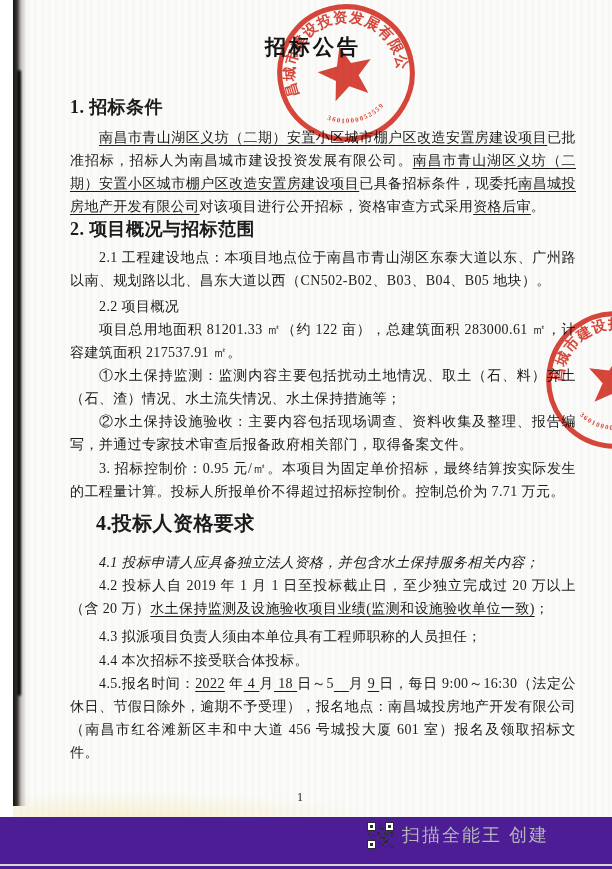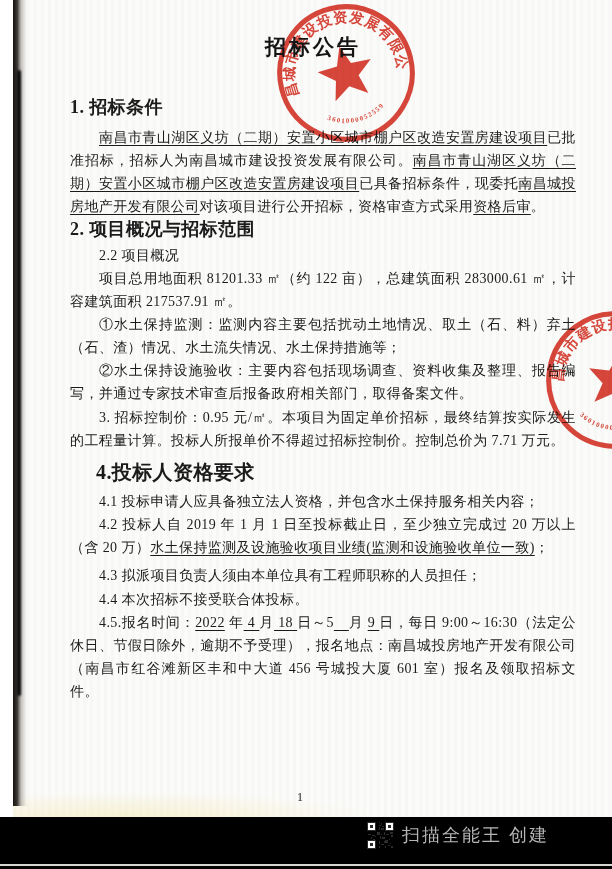--- a/index.html
+++ b/index.html
@@ -46,28 +46,28 @@
     font-size:14px;line-height:23px;letter-spacing:.4px;text-align:justify;
   }
   .content p{margin:0;text-indent:29px;}
   .content .hd{font-weight:700;font-size:18px;text-indent:0;}
   .content .hd4{font-weight:700;font-size:20px;text-indent:26px;}
   .content .b1{margin-top:7px;}
   .content .b3{margin-top:5px;}
   .content .b4{margin-top:3px;}
   .content .b9{margin-top:1px;}
   .content .b10{margin-top:9px;}
-  .content .b11{margin-top:6px;}
+  .content .b11{margin-top:16px;font-style:italic;}
   .content .b13{margin-top:5px;}
   .content .b14{margin-top:1px;}
   .content .u{text-decoration:underline;text-underline-offset:3px;text-decoration-thickness:1px;}
   
   .pagenum{position:absolute;left:284px;top:790px;font-size:12px;z-index:3;color:#222;}
   
-  .wm-row{position:absolute;left:0;top:817px;width:612px;height:52px;background:#000000;text-decoration:underline;}
+  .wm-row{position:absolute;left:0;top:817px;width:612px;height:52px;background:#4c1d95;text-decoration:underline;}
   .qr{position:absolute;left:367px;top:5px;width:27px;height:27px;}
   .wm-text{
     position:absolute;left:402px;top:6px;
     font-family:"Liberation Sans", sans-serif;
     font-size:18px;letter-spacing:2px;color:#b5b5b5;
   }
   .bottom-line{position:absolute;left:0;top:864px;width:612px;height:2px;background:#d8d8d3;}
 </style>
 </head>
 <body>
@@ -107,20 +107,21 @@
       <text class="arc-code" fill="#d8372a">
         <textPath href="#s2bot" startOffset="50%" text-anchor="middle">3601000052559</textPath>
       </text>
     </svg>
   </div>
 
   <div class="content">
     <p class="hd b0"><span>1.  招标条件</span></p>
     <p class="b1"><span class="u">南昌市青山湖区义坊（二期）安置小区城市棚户区改造安置房建设项目</span><span>已批准招标，招标人为南昌城市建设投资发展有限公司。</span><span class="u">南昌市青山湖区义坊（二期）安置小区城市棚户区改造安置房建设项目</span><span>已具备招标条件，现委托</span><span class="u">南昌城投房地产开发有限公司</span><span>对该项目进行公开招标，资格审查方式采用</span><span class="u">资格后审</span><span>。</span></p>
     <p class="hd b2"><span>2.  项目概况与招标范围</span></p>
+    <p class="b3"><span>2.1 工程建设地点：本项目地点位于南昌市青山湖区东泰大道以东、广州路以南、规划路以北、昌东大道以西（CN502-B02、B03、B04、B05 地块）。</span></p>
     <p class="b4"><span>2.2 项目概况</span></p>
     <p class="b5"><span>项目总用地面积 81201.33 ㎡（约 122 亩），总建筑面积 283000.61 ㎡，计容建筑面积 217537.91 ㎡。</span></p>
     <p class="b7"><span>①水土保持监测：监测内容主要包括扰动土地情况、取土（石、料）弃土（石、渣）情况、水土流失情况、水土保持措施等；</span></p>
     <p class="b8"><span>②水土保持设施验收：主要内容包括现场调查、资料收集及整理、报告编写，并通过专家技术审查后报备政府相关部门，取得备案文件。</span></p>
     <p class="b9"><span>3.  招标控制价：0.95 元/㎡。本项目为固定单价招标，最终结算按实际发生的工程量计算。投标人所报单价不得超过招标控制价。控制总价为 7.71 万元。</span></p>
     <p class="hd4 b10"><span>4.投标人资格要求</span></p>
     <p class="b11"><span>4.1 投标申请人应具备独立法人资格，并包含水土保持服务相关内容；</span></p>
     <p class="b12"><span>4.2 投标人自 2019 年 1 月 1 日至投标截止日，至少独立完成过 20 万以上（含 20 万）</span><span class="u">水土保持监测及设施验收项目业绩(监测和设施验收单位一致)</span><span>；</span></p>
     <p class="b13"><span>4.3 拟派项目负责人须由本单位具有工程师职称的人员担任；</span></p>
     <p class="b14"><span>4.4 本次招标不接受联合体投标。</span></p>

